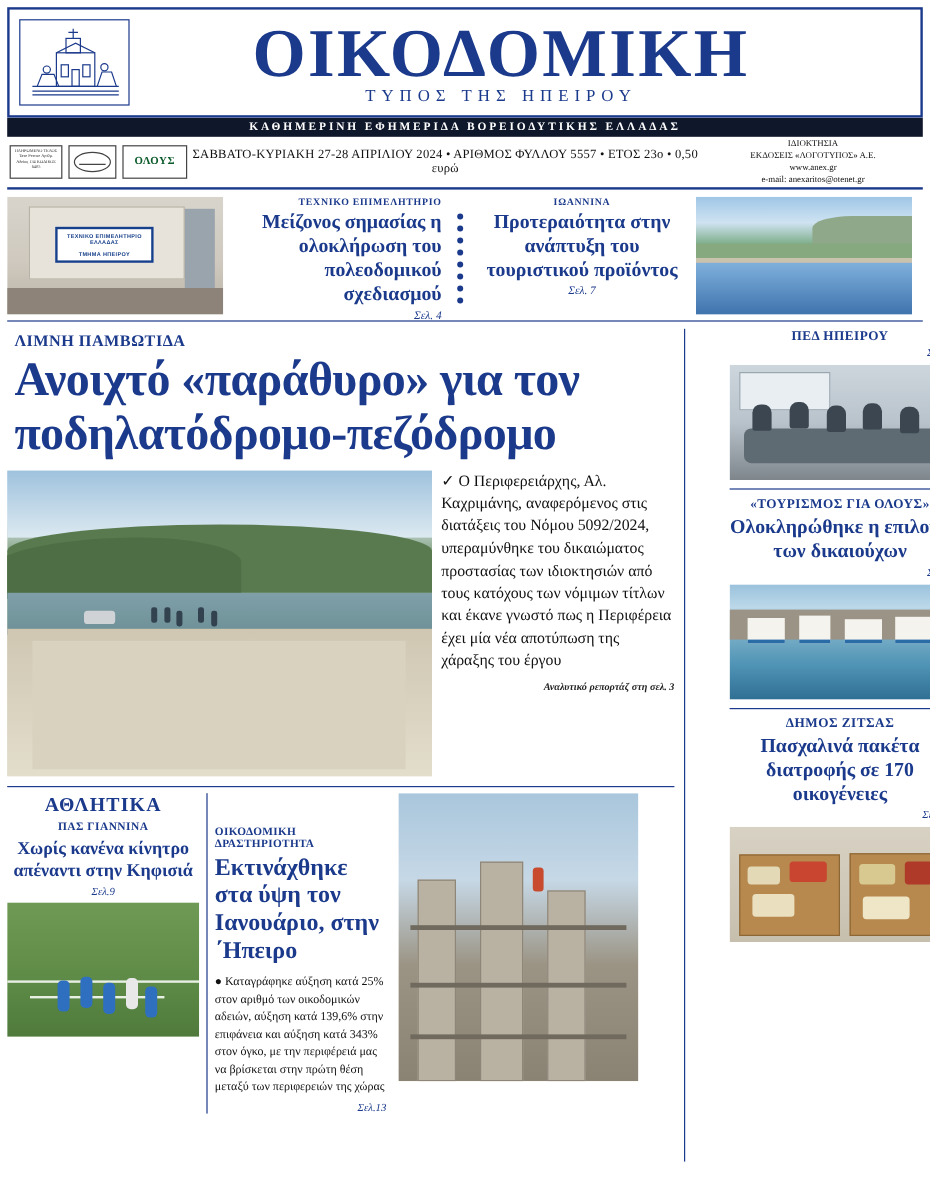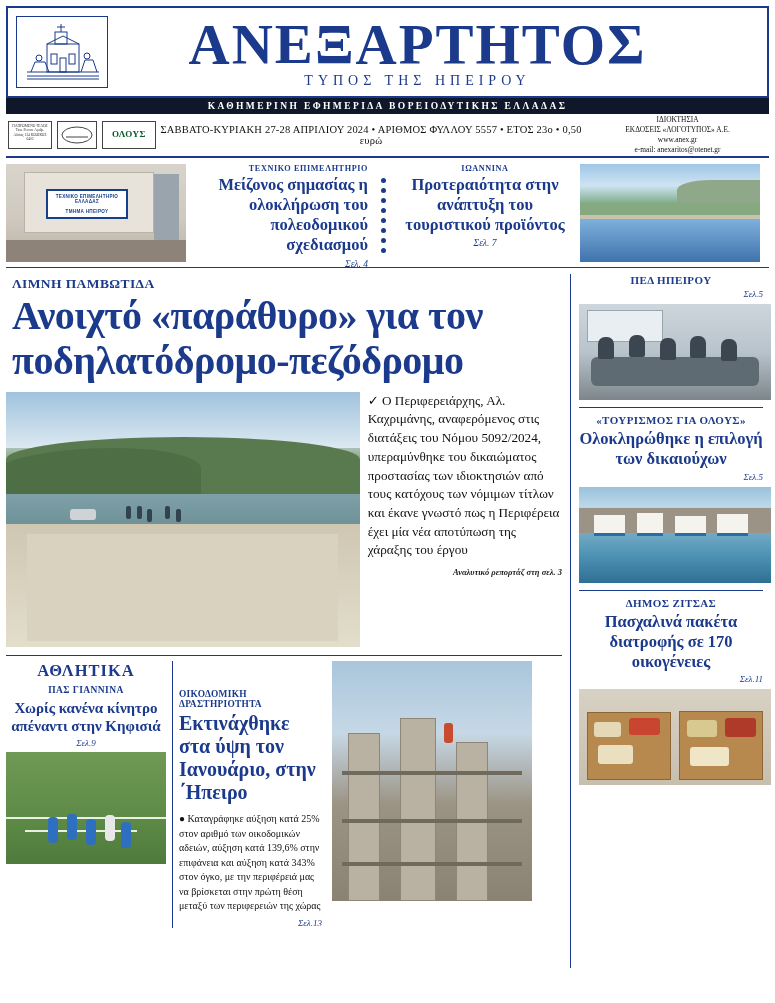--- a/index.html
+++ b/index.html
@@ -98,20 +98,21 @@
   .teaser-page { font-size: 9.5px; font-style:italic; color:#1b3a8c; margin-top:3px; }
   .dots { width: 14px; display:flex; flex-direction:column; align-items:center; justify-content:center; gap:5px; padding-top:4px;}
   .dot { width:5px; height:5px; border-radius:50%; background:#1b3a8c; }
   .teaser-text.center-right { text-align:center; }
 
   
   .main {
     margin: 6px 6px 0 6px;
     display:flex;
     height: 694px;
+    gap: 29px;
   }
   .col-left { width: 565px; padding-right: 8px; border-right: 1.5px solid #1b3a8c; }
   .col-right { width: 192px; padding-left: 8px; }
 
   .lead-kicker {
     font-family:"Liberation Serif", serif;
     font-size: 13.5px; font-weight:bold; color:#1b3a8c; letter-spacing:.4px;
     margin: 2px 0 2px 6px;
   }
   .lead-head {
@@ -217,21 +218,21 @@
             <path d="M6 52 h72"></path>
             <path d="M10 52 l4 -10 h10 l4 10"></path>
             <path d="M60 52 l4 -12 h8 l4 12"></path>
             <circle cx="18" cy="38" r="3"></circle>
             <circle cx="66" cy="36" r="3"></circle>
             <path d="M6 56 h72 M6 59 h72"></path>
           </g>
         </svg>
       </div>
       <div class="title-block">
-        <div class="paper-title">ΑΝΕΞΑΡΤΗΤΟΣ</div>
+        <div class="paper-title">ΟΙΚΟΔΟΜΙΚΗ</div>
         <div class="paper-sub">ΤΥΠΟΣ ΤΗΣ ΗΠΕΙΡΟΥ</div>
       </div>
     </div>
   </div>
   <div class="blue-band">ΚΑΘΗΜΕΡΙΝΗ ΕΦΗΜΕΡΙΔΑ ΒΟΡΕΙΟΔΥΤΙΚΗΣ ΕΛΛΑΔΑΣ</div>
 
   <div class="infobar">
     <div class="stamps">
       <div class="stamp">ΠΛΗΡΩΜΕΝΟ ΤΕΛΟΣ
 Taxe Percue

